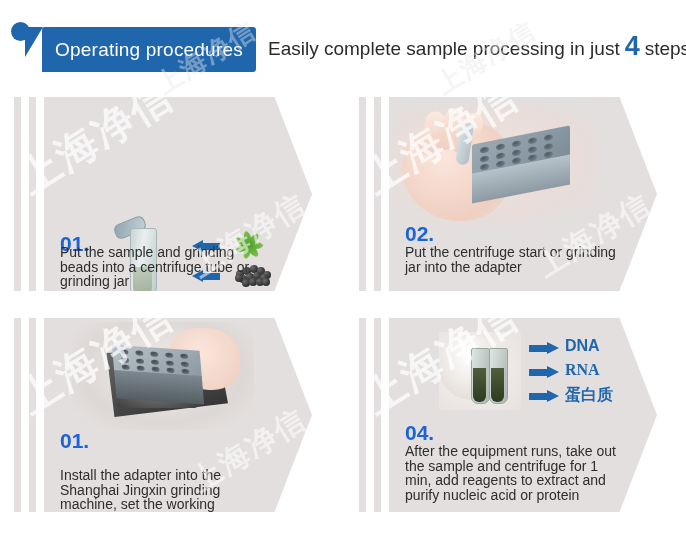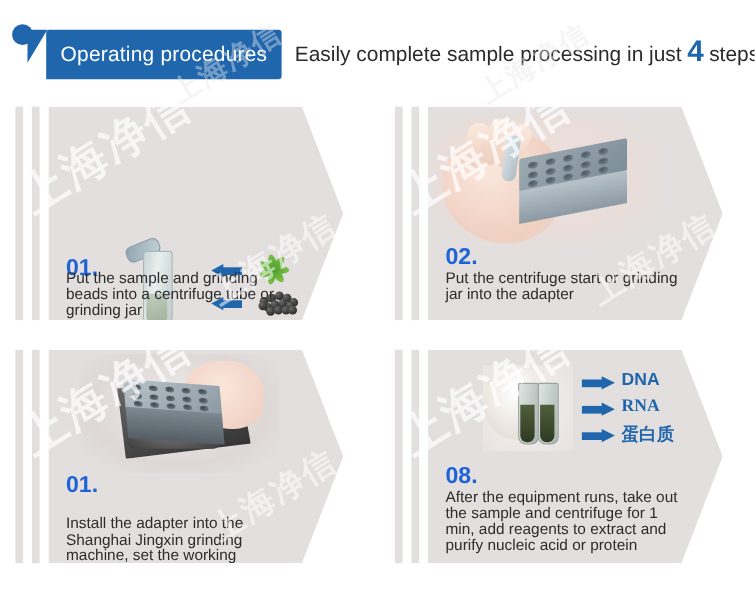--- a/index.html
+++ b/index.html
@@ -397,21 +397,21 @@
   </div>
 
   <div class="arrow-r" id="pr-a"></div>
   <div class="arrow-r" id="pr-b"></div>
   <div class="arrow-r" id="pr-c"></div>
 
   <div class="prod-label" id="pl-a">DNA</div>
   <div class="prod-label" id="pl-b">RNA</div>
   <div class="prod-label" id="pl-c">蛋白质</div>
 
-  <div class="step-num">08.</div>
+  <div class="step-num">04.</div>
   <div class="step-desc">After the equipment runs, take out the sample and centrifuge for 1 min, add reagents to extract and purify nucleic acid or protein</div>
 </div>
 
 <div class="wm" id="wm-h">上海净信</div>
 <div class="wm" id="wm-i">上海净信</div>
 <div class="wm" id="wm-a">上海净信</div>
 <div class="wm" id="wm-b">上海净信</div>
 <div class="wm" id="wm-c">上海净信</div>
 <div class="wm" id="wm-d">上海净信</div>
 <div class="wm" id="wm-e">上海净信</div>

